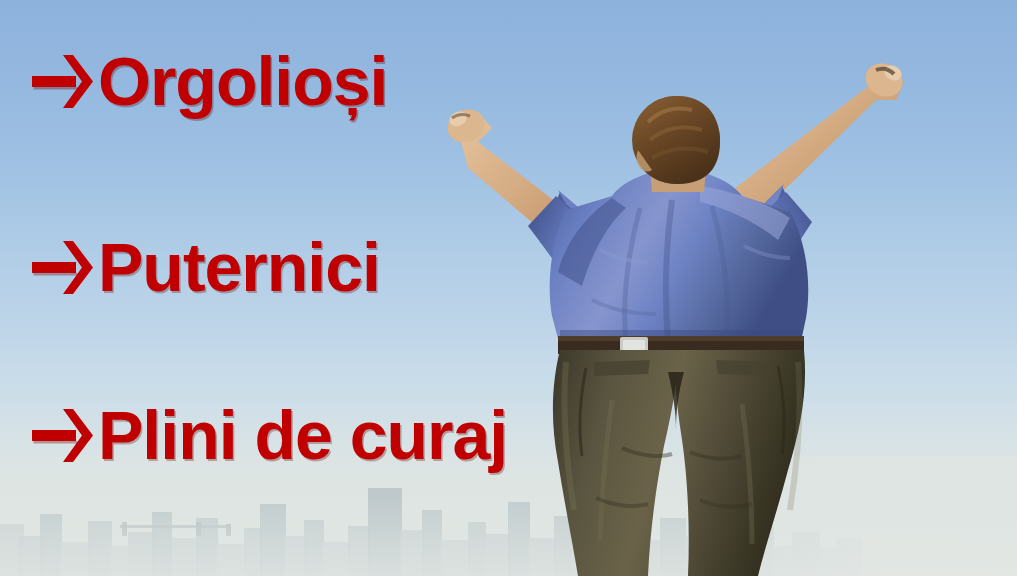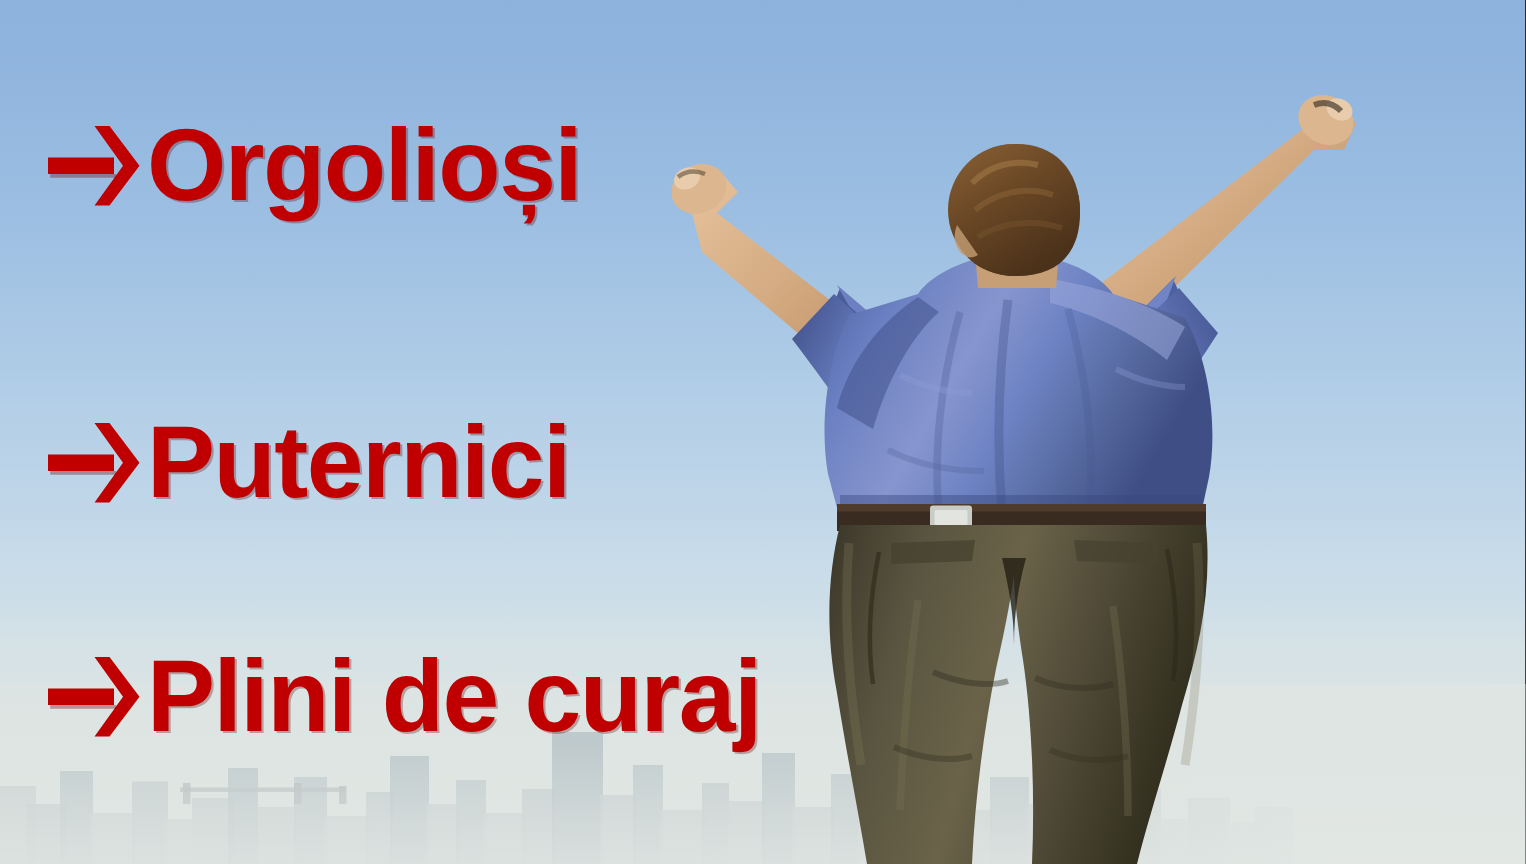--- a/index.html
+++ b/index.html
@@ -78,24 +78,23 @@
     position: absolute;
     left: 30px;
     display: flex;
     align-items: center;
     white-space: nowrap;
     color: #C00000;
     font-weight: bold;
     font-size: 68px;
     letter-spacing: -1px;
     text-shadow: 1.5px 1.5px 0 rgba(90,0,0,0.30);
-    margin-top: 29px;
   }
   .line1 { top: 42px; }
-  .line2 { top: 240px; }
+  .line2 { top: 228px; }
   .line3 { top: 396px; }
   .arrow {
     display: inline-block;
     width: 66px;
     height: 66px;
     flex: 0 0 auto;
     margin-right: 2px;
   }
   .arrow svg { display: block; }
   .ltext { display: inline-block; }

